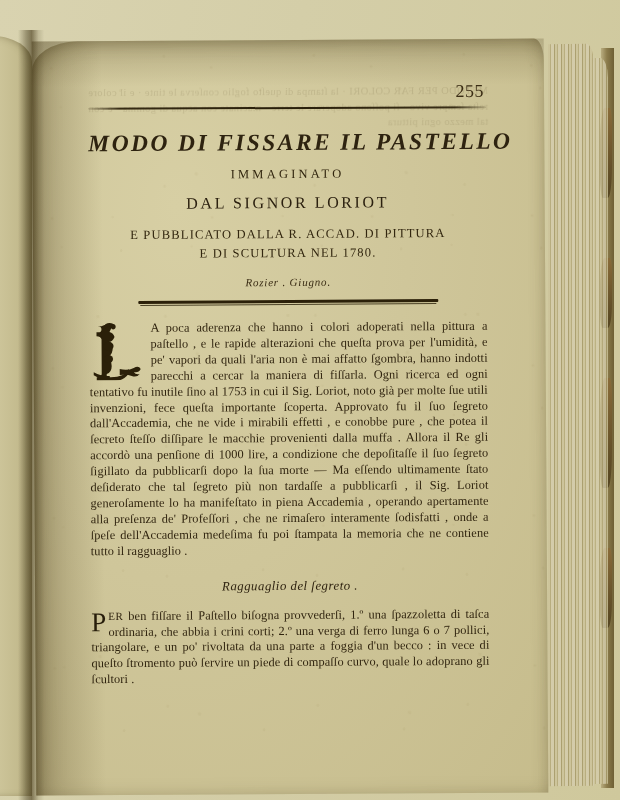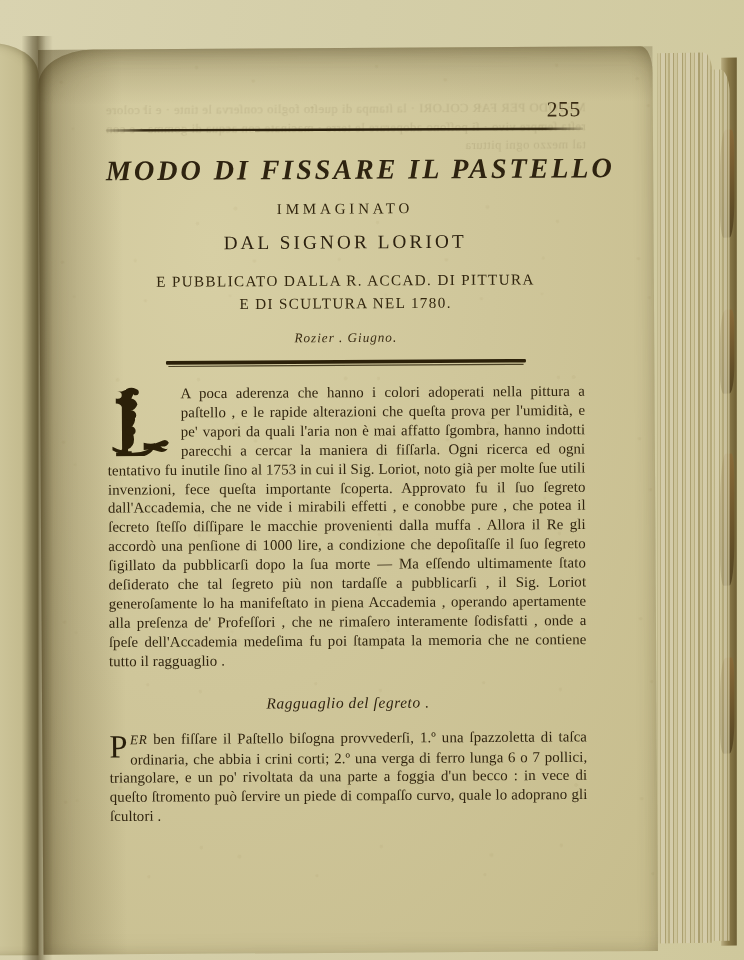--- a/index.html
+++ b/index.html
@@ -293,21 +293,20 @@
     float: left;
     font-size: 27px;
     line-height: 20px;
     margin: 3px 2px 0 0;
     color: #271d0a;
     font-family: "Liberation Serif", "DejaVu Serif", serif;
   }
   .smallcaps-run {
     font-size: 11px;
     letter-spacing: .5px;
-    font-style: italic;
   }
 
   
   .curve-shade {
     position: absolute;
     left: 0; top: 0;
     width: 70px; height: 100%;
     background: linear-gradient(90deg, rgba(70,56,20,.30), rgba(70,56,20,0));
     pointer-events: none;
   }

